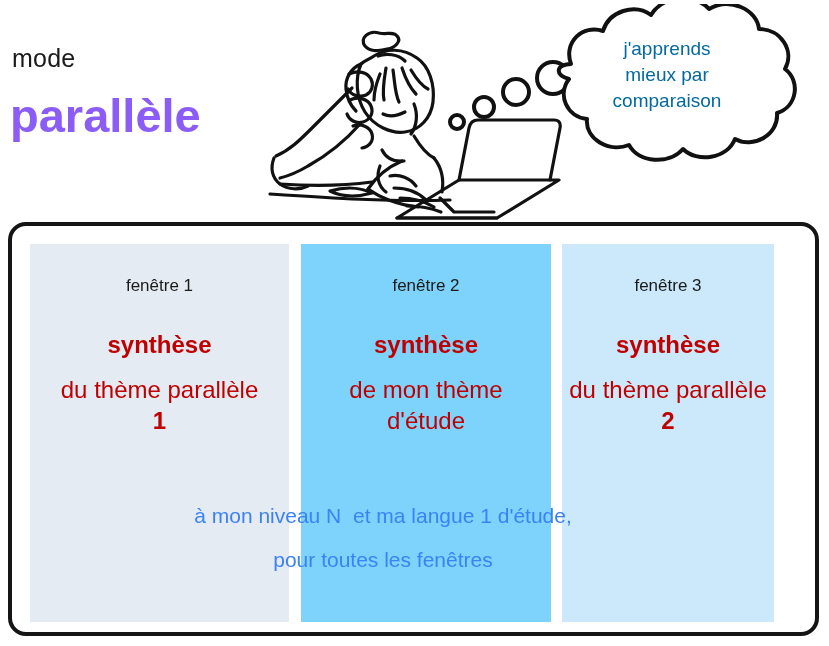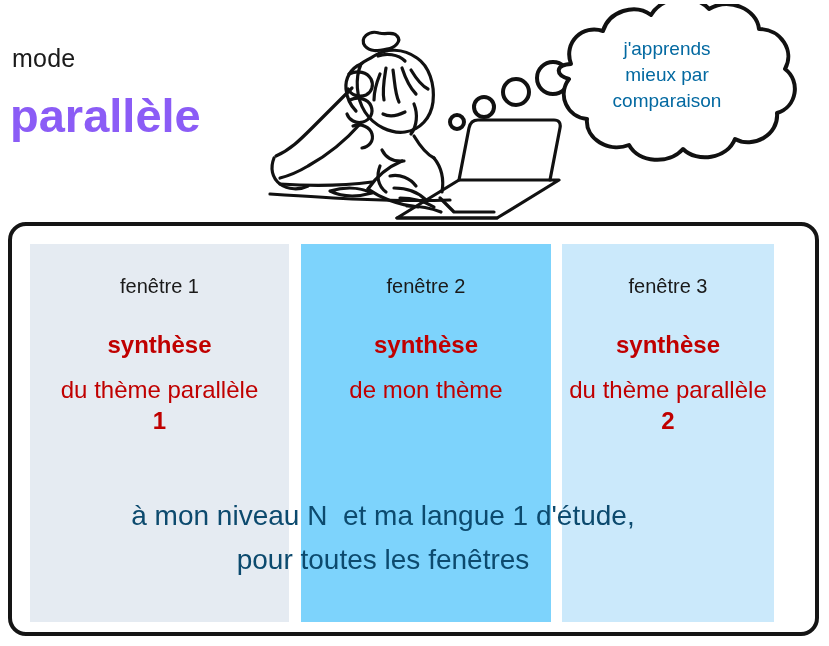--- a/index.html
+++ b/index.html
@@ -102,21 +102,21 @@
     height: 378px;
     box-sizing: border-box;
     padding-top: 28px;
     text-align: center;
   }
   #column-1 { left: 18px;  width: 259px; }
   #column-2 { left: 289px; width: 250px; }
   #column-3 { left: 550px; width: 212px; }
 
   .col-window-label {
-    font-size: 20px;
+    font-size: 17px;
     color: #1a1a1a;
     line-height: 28px;
   }
   .col-synthese {
     margin-top: 30px;
     font-size: 24px;
     font-weight: bold;
     color: #c00000;
     line-height: 30px;
   }
@@ -133,23 +133,23 @@
     font-weight: normal;
   }
 
   
   #footer-note {
     position: absolute;
     left: 18px;
     top: 268px;
     width: 706px;
     text-align: center;
-    font-size: 28px;
+    font-size: 21px;
     line-height: 44px;
-    color: #0c4a6e;
+    color: #3b82f6;
   }
   #footer-note div { white-space: pre; }
 </style>
 </head>
 <body>
 
 <div id="page">
 
   <div id="header">
     <div id="mode-label">mode</div>
@@ -251,20 +251,21 @@
           <div>du thème parallèle</div>
           <div class="desc-line2">1</div>
         </div>
       </div>
 
       <div class="column" id="column-2" style="background: #7dd3fc;">
         <div class="col-window-label">fenêtre 2</div>
         <div class="col-synthese">synthèse</div>
         <div class="col-desc">
           <div>de mon thème</div>
+          <div class="desc-line2 plain">d'étude</div>
         </div>
       </div>
 
       <div class="column" id="column-3" style="background: rgb(203, 233, 251);">
         <div class="col-window-label">fenêtre 3</div>
         <div class="col-synthese">synthèse</div>
         <div class="col-desc">
           <div>du thème parallèle</div>
           <div class="desc-line2">2</div>
         </div>

